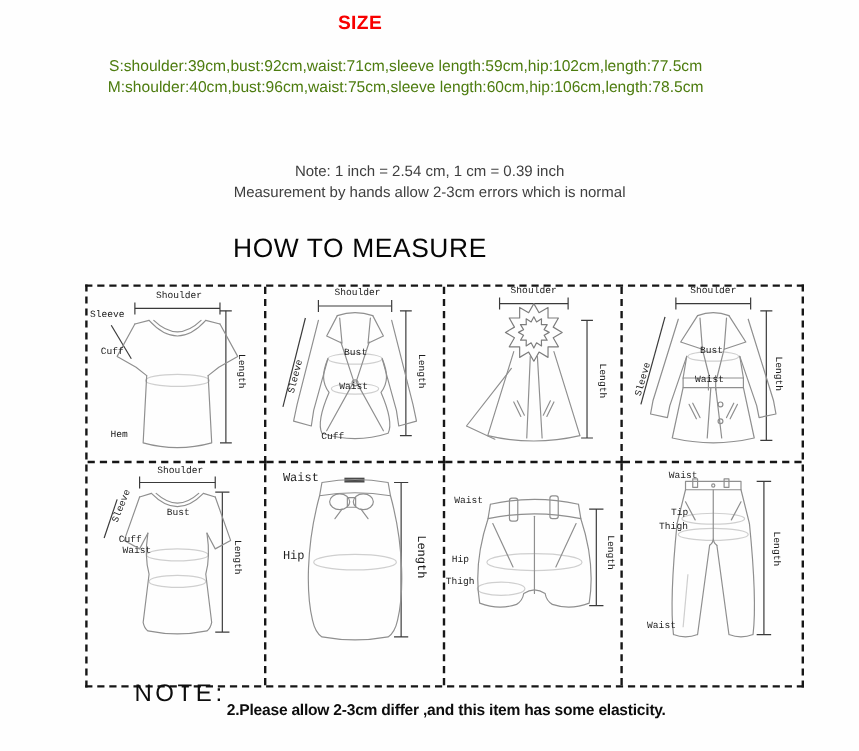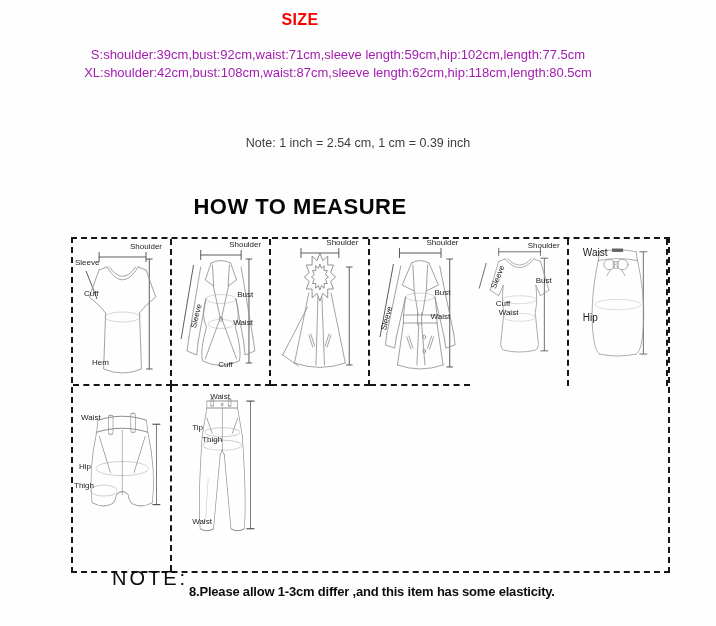--- a/index.html
+++ b/index.html
@@ -2,30 +2,30 @@
 <html><head>
 <meta charset="utf-8">
 <style>
   html,body{margin:0;padding:0;background:#fefefe;}
   body{width:716px;height:626px;overflow:hidden;font-family:"Liberation Sans",sans-serif;}
   .page{position:relative;width:716px;height:626px;background:#fefefe;}
 
   .size-title{position:absolute;top:11px;left:0;width:600px;text-align:center;
     font-size:16px;font-weight:bold;letter-spacing:.3px;color:#f80000;}
   .size-rows{position:absolute;top:46px;left:0;width:676px;text-align:center;
-    font-size:13px;line-height:17.5px;color:#a21caf;}
+    font-size:13px;line-height:17.5px;color:#4d7c0f;}
   .size-notes{position:absolute;top:135px;left:0;width:716px;text-align:center;
     font-size:12.5px;line-height:17px;color:#3e3e3e;}
 
   .htm-title{position:absolute;top:194px;left:0;width:600px;text-align:center;
-    font-size:22px;font-weight:bold;letter-spacing:.5px;color:#060606;}
+    font-size:22px;font-weight:normal;letter-spacing:.5px;color:#060606;}
 
   .grid{position:absolute;left:71px;top:237px;width:599px;height:336px;
     box-sizing:border-box;border:2px dashed #161616;
-    display:grid;grid-template-columns:1fr 1fr 1fr 1fr 1fr 1fr;grid-template-rows:147px auto;}
+    display:grid;grid-template-columns:1fr 1fr 1fr 1fr;grid-template-rows:147px auto;font-family:Liberation Mono, monospace;}
   .cell{position:relative;box-sizing:border-box;overflow:hidden;
     border-right:2px dashed #161616;border-bottom:2px dashed #161616;}
   .cell.lastcol{border-right:none;}
   .cell.row2{border-bottom:none;}
   .cell svg{position:absolute;left:0;top:0;width:100%;height:100%;}
 
   .g{stroke:#8f8f8f;fill:none;stroke-width:1;stroke-linejoin:round;stroke-linecap:round;}
   .m{stroke:#3a3a3a;fill:none;stroke-width:1;}
   .guide{stroke:#cfcfcf;fill:none;stroke-width:1;}
   .fur{stroke:#7d7d7d;fill:none;stroke-width:1;stroke-linejoin:round;}
@@ -47,25 +47,26 @@
 </style>
 </head>
 <body>
 
 <div class="page">
 
   <div class="size-title" style="color: rgb(248, 0, 0);">SIZE</div>
 
   <div class="size-rows">
     <div>S:shoulder:39cm,bust:92cm,waist:71cm,sleeve length:59cm,hip:102cm,length:77.5cm</div>
-    <div>XL:shoulder:42cm,bust:108cm,waist:87cm,sleeve length:62cm,hip:118cm,length:80.5cm</div>
+    <div>M:shoulder:40cm,bust:96cm,waist:75cm,sleeve length:60cm,hip:106cm,length:78.5cm</div>
   </div>
 
   <div class="size-notes">
     <div>Note: 1 inch = 2.54 cm, 1 cm = 0.39 inch</div>
+    <div>Measurement by hands allow 2-3cm errors which is normal</div>
   </div>
 
   <div class="htm-title">HOW TO MEASURE</div>
 
   <div class="grid">
 
     <div class="cell">
       <svg viewBox="0 0 149 145" preserveAspectRatio="none">
         <g class="m">
           <line x1="40" y1="18" x2="112" y2="18"></line>
@@ -277,24 +278,24 @@
           <circle cx="75" cy="18.5" r="1.3"></circle>
           <path d="M52 22 L45 50 M98 22 L105 50"></path>
           <path d="M52 32 L60 47 M98 32 L90 47"></path>
           <path d="M75 22 L75 62 Q75 66 72 68 M75 62 Q75 66 78 68"></path>
           <path d="M45 50 C41 90 40 125 42 142 M42 142 Q52 146 62 142 M72 68 L62 142"></path>
           <path d="M105 50 C109 90 110 125 108 142 M108 142 Q98 146 88 142 M78 68 L88 142"></path>
         </g>
         <path class="guide" d="M54 92 L50 136"></path>
       </svg>
       <span class="lbl" style="left:38px;top:7px">Waist</span>
-      <span class="lbl" style="left:20px;top:38px">Tip</span>
+      <span class="lbl" style="left:40px;top:38px">Tip</span>
       <span class="lbl" style="left:30px;top:50px">Thigh</span>
       <span class="lbl rot90" style="left:131px;top:57px">Length</span>
       <span class="lbl" style="left:20px;top:132px">Waist</span>
     </div>
 
   </div>
 
   <span class="note-title">NOTE:</span>
-  <div class="note-item i2">8.Please allow 1-3cm differ ,and this item has some elasticity.</div>
+  <div class="note-item i2">2.Please allow 2-3cm differ ,and this item has some elasticity.</div>
 
 </div>
 
 </body></html>

